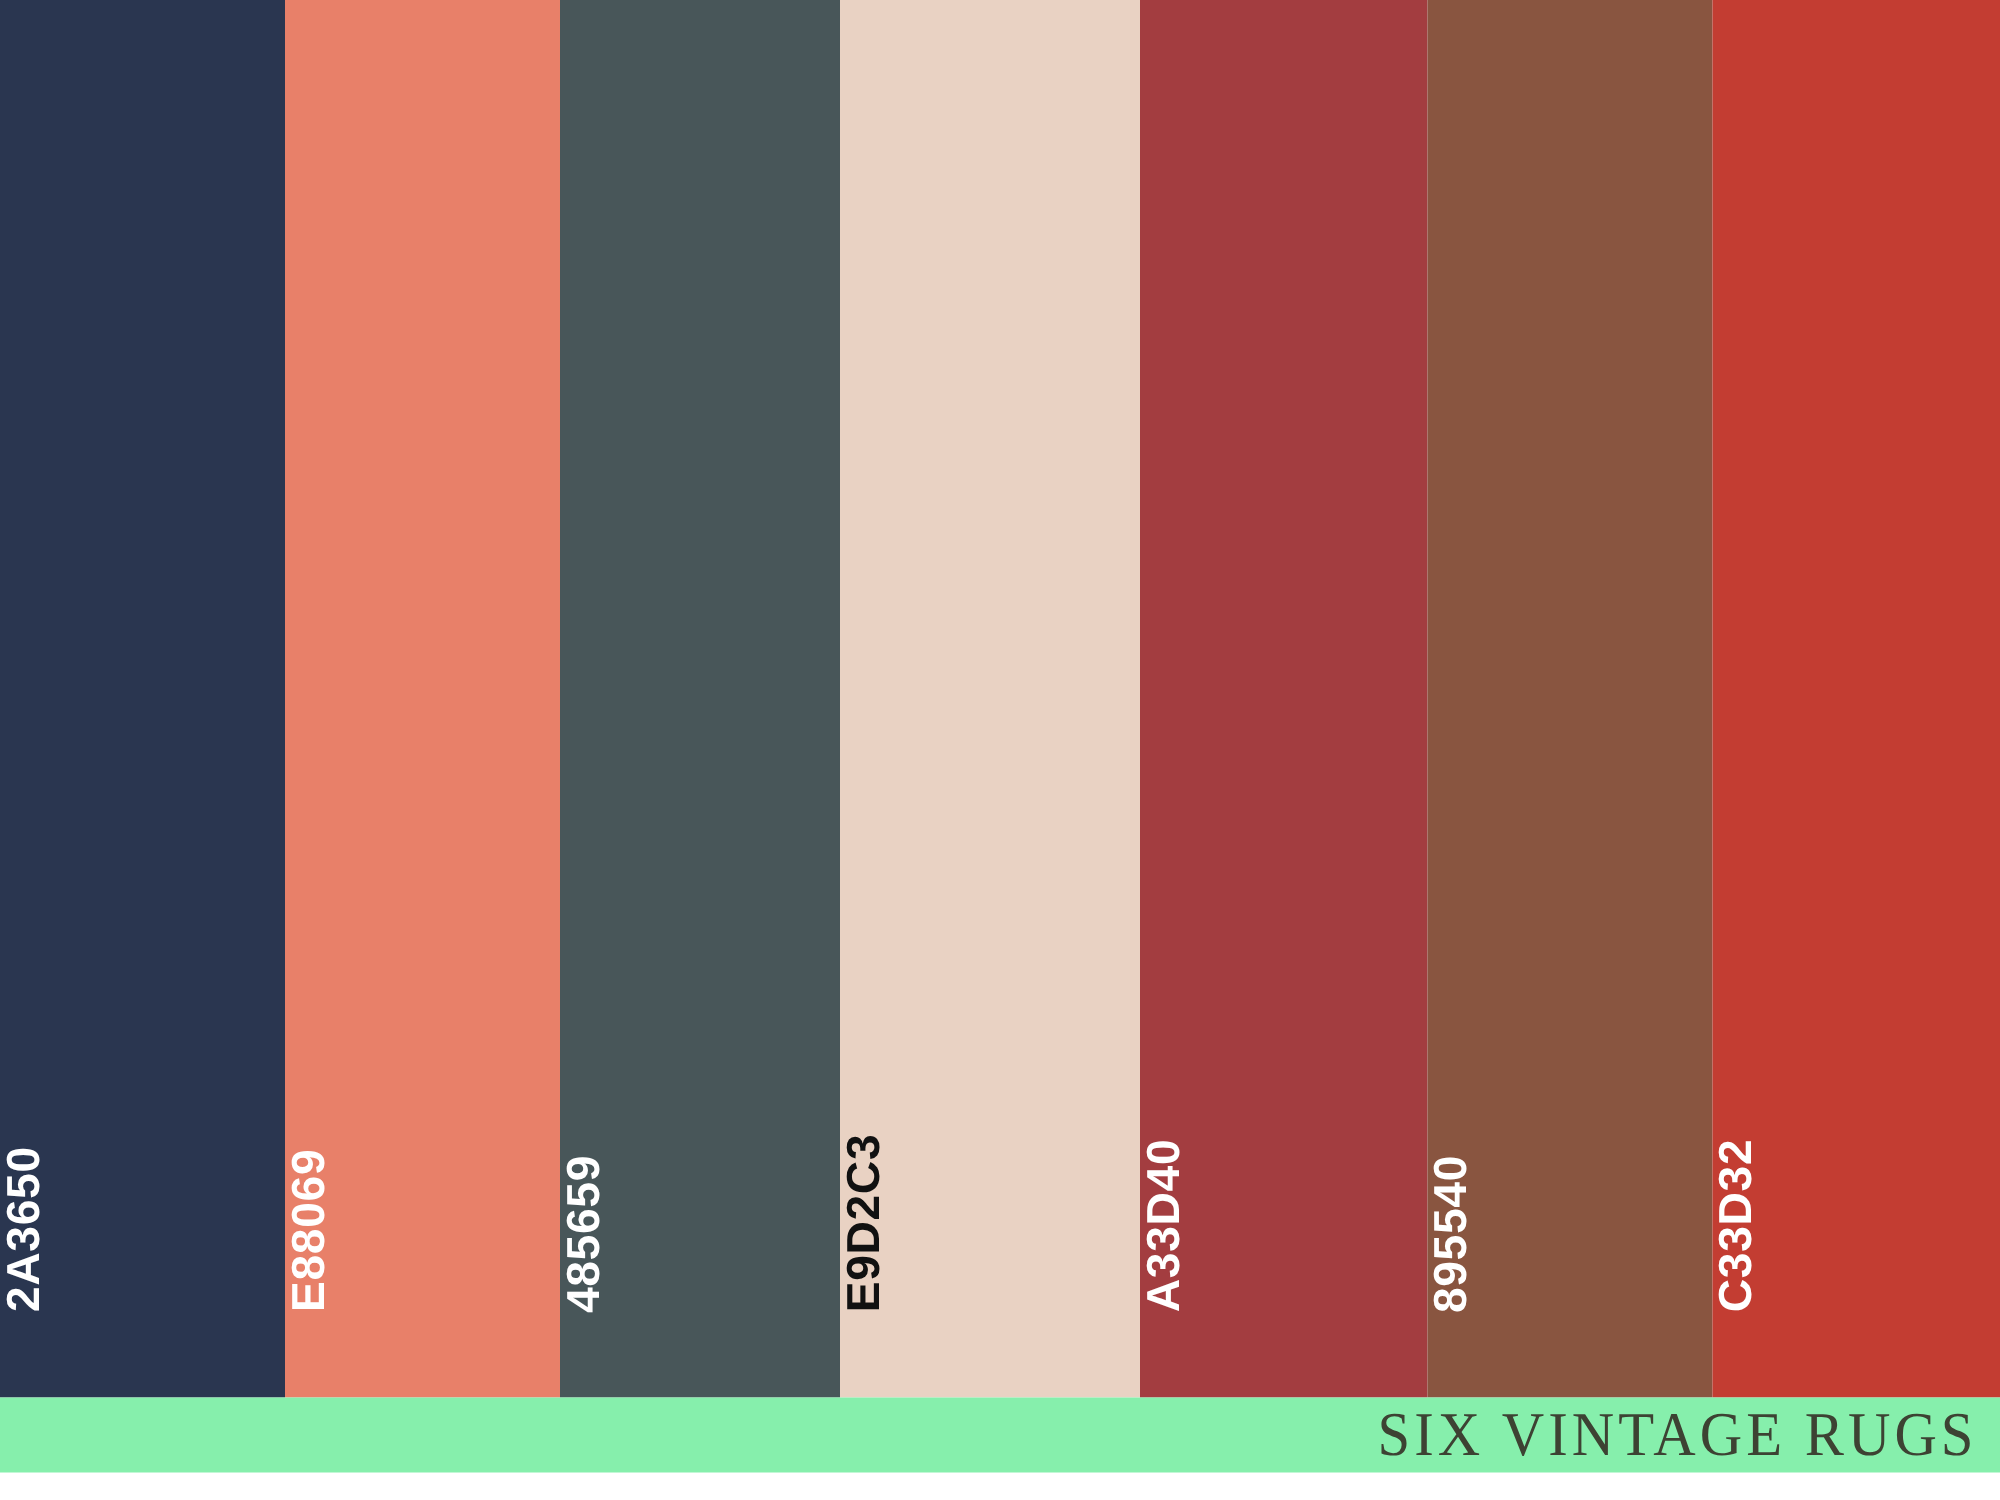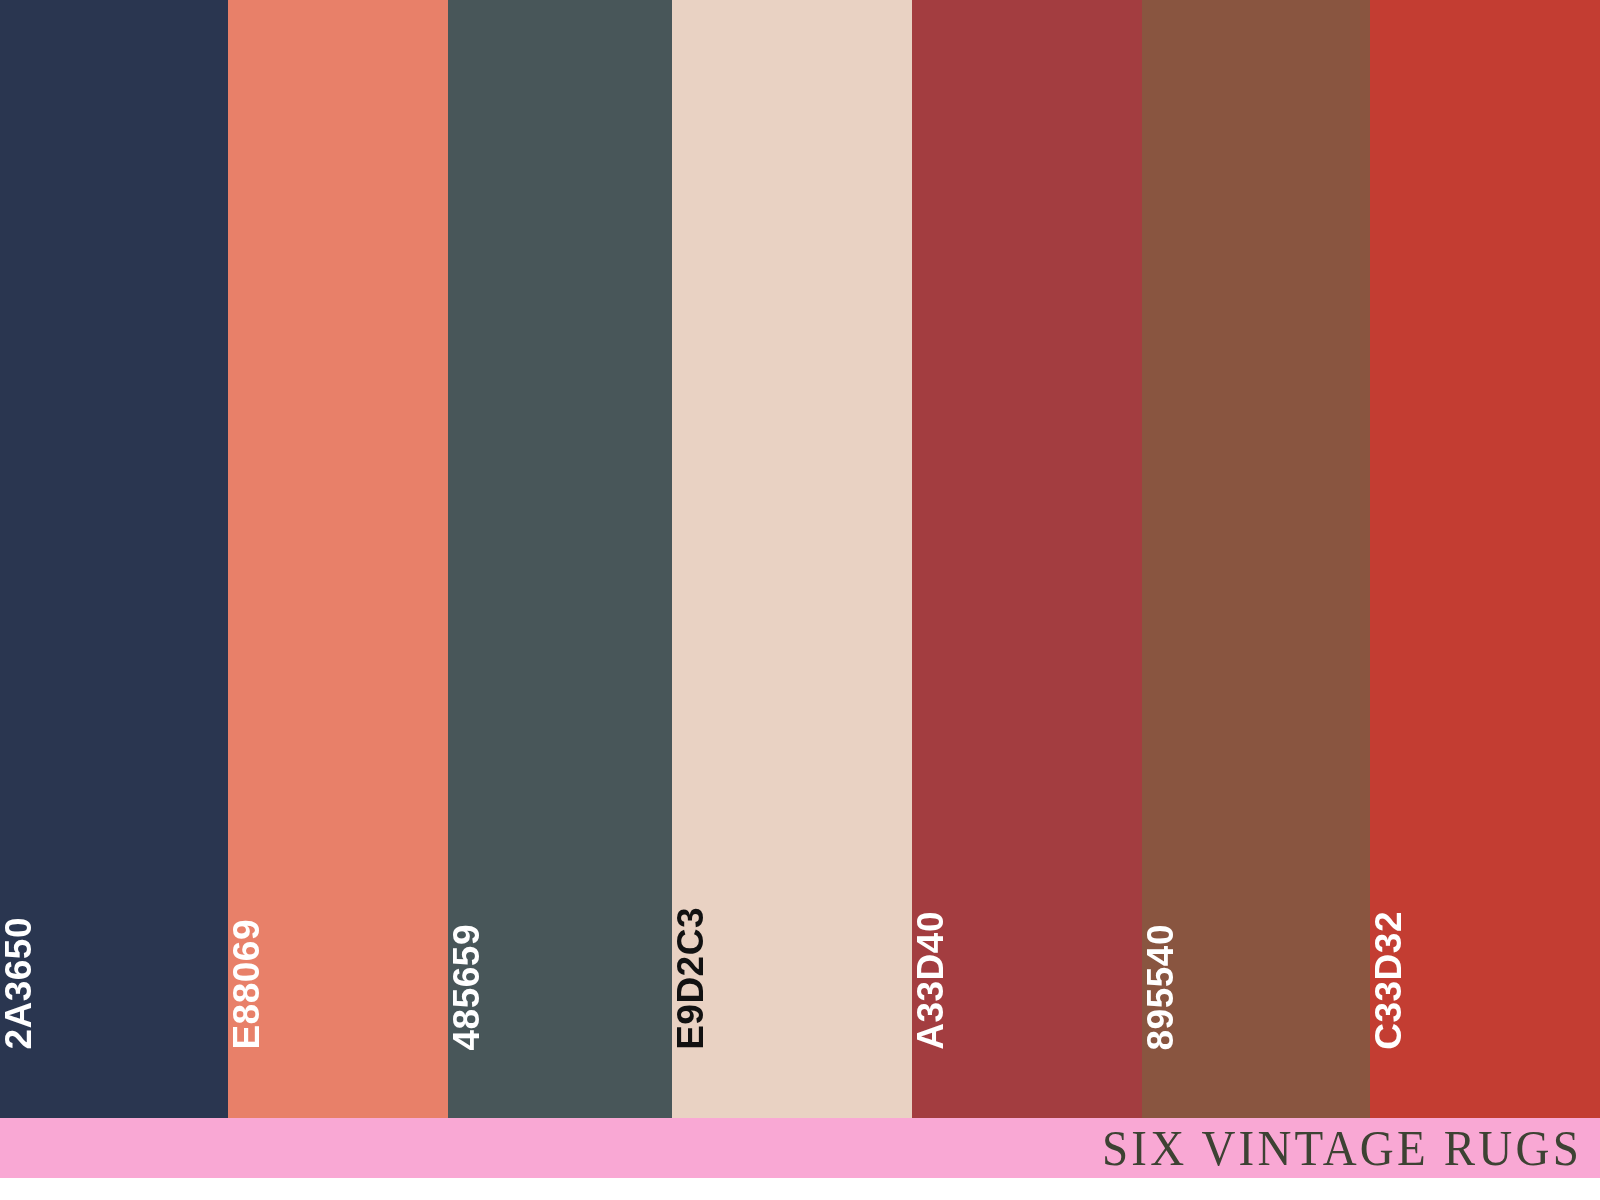--- a/index.html
+++ b/index.html
@@ -70,21 +70,21 @@
   .sw-7 { width: 230px; background: #C33D32; }
 
   .label-light { color: #ffffff; }
   .label-dark  { color: #111111; }
 
   
   .footer-band {
     position: relative;
     width: 1600px;
     height: 60px;
-    background: #f9a8d4;
+    background: #86efac;
     display: flex;
     align-items: center;
     justify-content: flex-end;
     box-sizing: border-box;
     padding-right: 18px;
   }
 
   .brand-wordmark {
     font-family: "Liberation Serif", serif;
     font-weight: 400;

